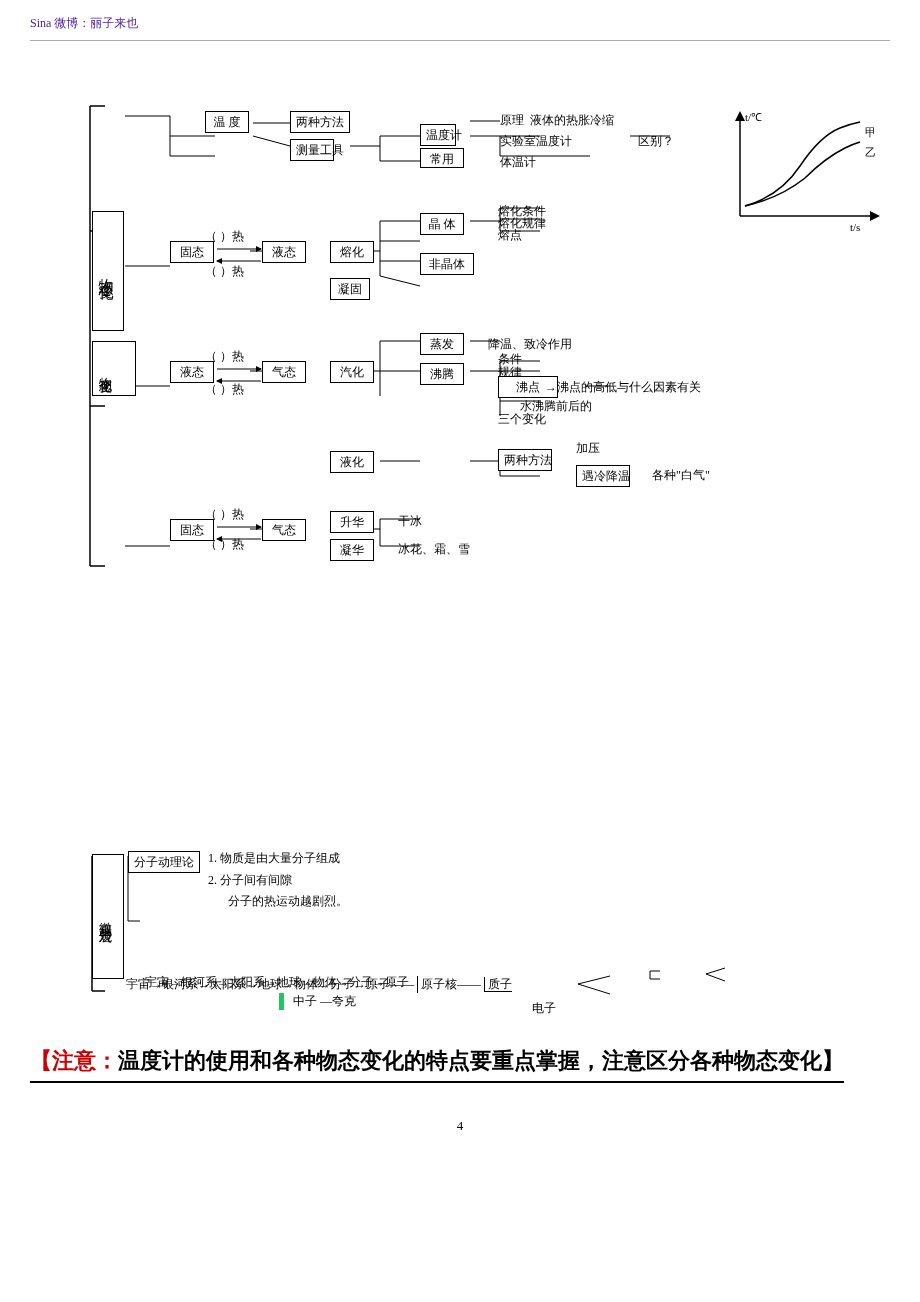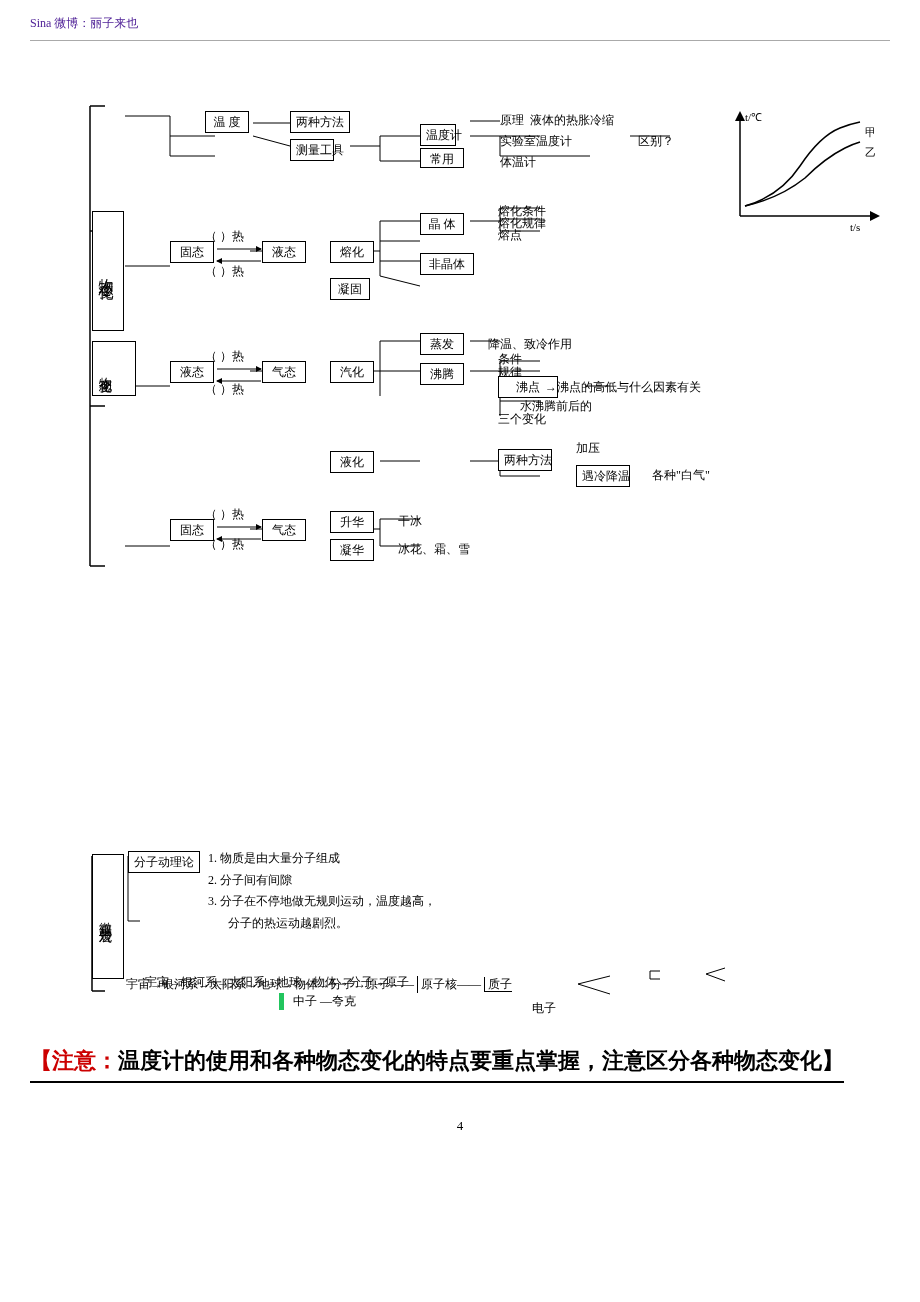--- a/index.html
+++ b/index.html
@@ -326,21 +326,20 @@
 
     </svg>
 
     <div class="box box-vertical" style="left:62px; top:8px; width:32px; height:125px; font-size:13px; letter-spacing:2px;">微观与宏观</div>
 
     <div class="box" style="left:98px; top:5px; width:72px; height:22px; font-size:12px;">分子动理论</div>
 
     <div style="position:absolute; left:178px; top:2px; font-size:12px; line-height:1.8;">
       <div>1. 物质是由大量分子组成</div>
       <div>2. 分子间有间隙</div>
-      <div>3. 分子在不停地做无规则运动，温度越高，</div>
       <div style="padding-left:20px;">分子的热运动越剧烈。</div>
     </div>
 
     <div style="position:absolute; left:96px; top:130px; font-size:12px;">
       宇宙→银河系→太阳系→地球→物体→分子→原子——
       <span style="display:inline-block; border-left:1px solid #000; padding-left:3px;">原子核——</span>
       <span>
         <span style="display:inline-block; border-left:1px solid #000; padding-left:3px; border-bottom:1px solid #000; line-height:1.2;">质子</span><br>
         &nbsp;&nbsp;&nbsp;&nbsp;&nbsp;&nbsp;&nbsp;&nbsp;&nbsp;&nbsp;&nbsp;&nbsp;&nbsp;&nbsp;&nbsp;&nbsp;&nbsp;&nbsp;&nbsp;&nbsp;&nbsp;&nbsp;&nbsp;&nbsp;&nbsp;&nbsp;&nbsp;&nbsp;&nbsp;&nbsp;&nbsp;&nbsp;&nbsp;&nbsp;&nbsp;&nbsp;&nbsp;&nbsp;&nbsp;&nbsp;&nbsp;&nbsp;&nbsp;&nbsp;&nbsp;&nbsp;&nbsp;&nbsp;&nbsp;&nbsp;
         <span style="display:inline-block; border-left:5px solid #22c55e; padding-left:9px;">中子</span>

